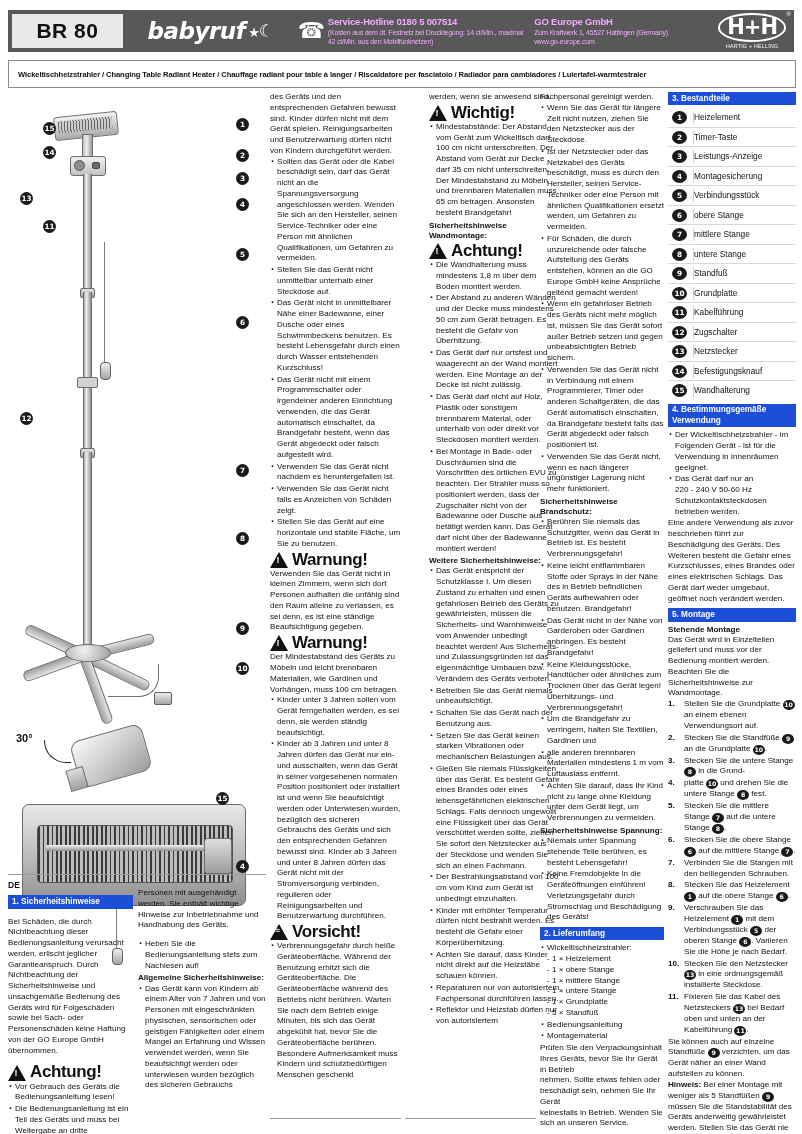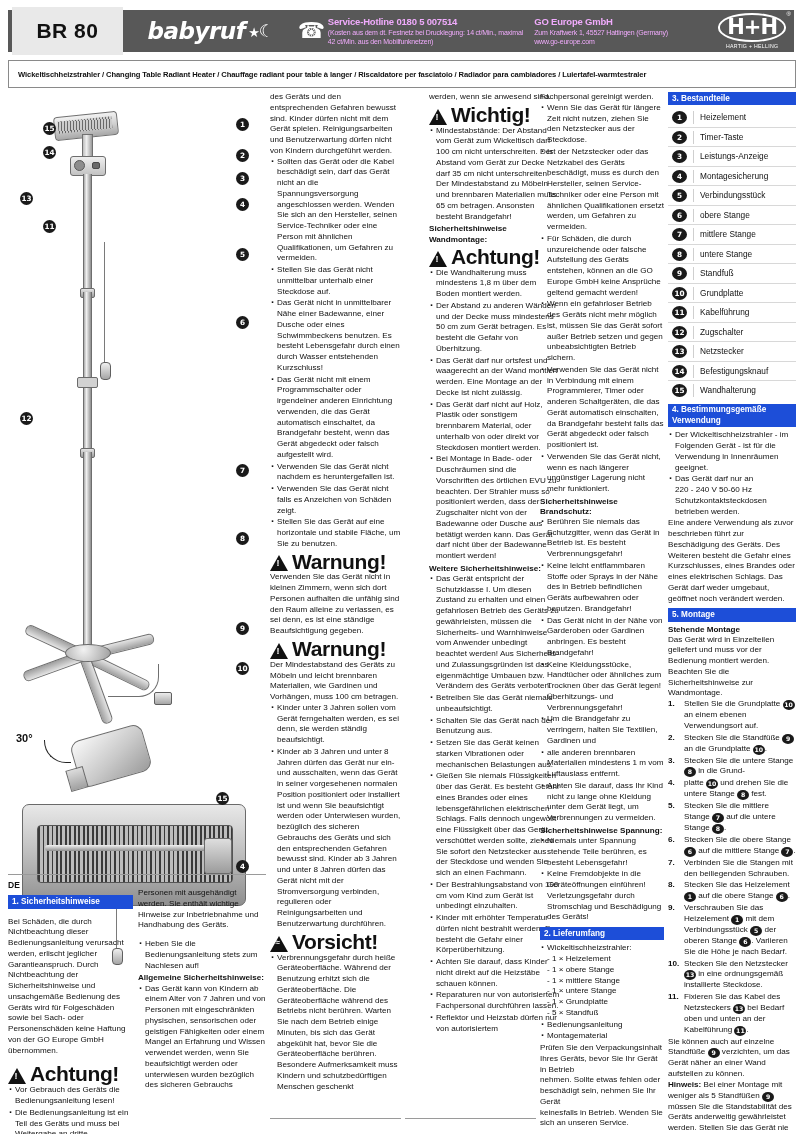--- a/index.html
+++ b/index.html
@@ -10,21 +10,21 @@
     -webkit-font-smoothing:none;
   }
   .page{position:absolute;inset:0;padding:0;}
 
   
   .header{
     position:absolute;left:8px;top:10px;width:786px;height:42px;
     background:#585858;display:flex;align-items:center;
   }
   .hdr-model{
-    width:120px;height:48px;margin-left:4px;background:#e9e9e9;
+    width:120px;height:34px;margin-left:4px;background:#e9e9e9;
     display:flex;align-items:center;justify-content:center;
     font-size:21px;font-weight:bold;letter-spacing:.5px;color:#111;
   }
   .hdr-brand{
     flex:0 0 auto;width:175px;text-align:center;color:#fff;
     font-size:23px;font-style:italic;font-weight:bold;letter-spacing:-.5px;
     font-family:"DejaVu Sans", sans-serif;
     display:flex;align-items:center;justify-content:center;gap:3px;
   }
   .brand-stars{font-size:13px;letter-spacing:-1px;line-height:1;}
@@ -80,21 +80,21 @@
   }
   .warn .tri{
     width:0;height:0;border-left:9px solid transparent;border-right:9px solid transparent;
     border-bottom:16px solid #111;position:relative;flex:0 0 auto;
   }
   .warn .tri:after{
     content:"!";position:absolute;left:-2.6px;top:4px;color:#fff;
     font-size:9px;font-weight:bold;line-height:1;
   }
   .warn .tri.hot:after{content:"\2248";top:3px;left:-3.5px;font-size:8px;}
-  .warn .txt{font-size:21px;font-weight:bold;line-height:.95;letter-spacing:-.4px;}
+  .warn .txt{font-size:17px;font-weight:bold;line-height:.95;letter-spacing:-.4px;}
 
   .subhead{font-size:8.1px;font-weight:bold;line-height:1.25;margin:2px 0 0 0;}
 
   
   .secbar{
     background:#1d4ed8;color:#fff;font-size:8.2px;font-weight:bold;
     padding:1.5px 4px;margin:4px 0 3px 0;line-height:1.25;
   }
 
   
@@ -111,21 +111,21 @@
   }
 
   
   .parts{margin:0;padding:0;list-style:none;}
   .parts li{
     display:flex;align-items:center;gap:6px;height:18.5px;
     border-bottom:1px solid #d8d8d8;
   }
   .parts li:last-child{border-bottom:none;}
   .parts .pn{width:13px;height:13px;line-height:13px;min-width:13px;font-size:7.3px;flex:0 0 auto;margin-left:4px;}
-  .parts .lbl{font-size:8.3px;border-left:1px solid #cfcfcf;padding-left:6px;height:13px;line-height:13px;}
+  .parts .lbl{font-size:8.3px;border-left:1px solid #cfcfcf;height:13px;line-height:13px;}
 
   
   .figure{position:absolute;left:8px;top:92px;width:258px;height:940px;}
 
   .callout{
     position:absolute;width:13px;height:13px;border-radius:50%;
     background:#1a1a1a;color:#fff;font-size:7.3px;font-weight:bold;
     text-align:center;line-height:13px;font-family:"DejaVu Sans", sans-serif;
     z-index:6;
   }

